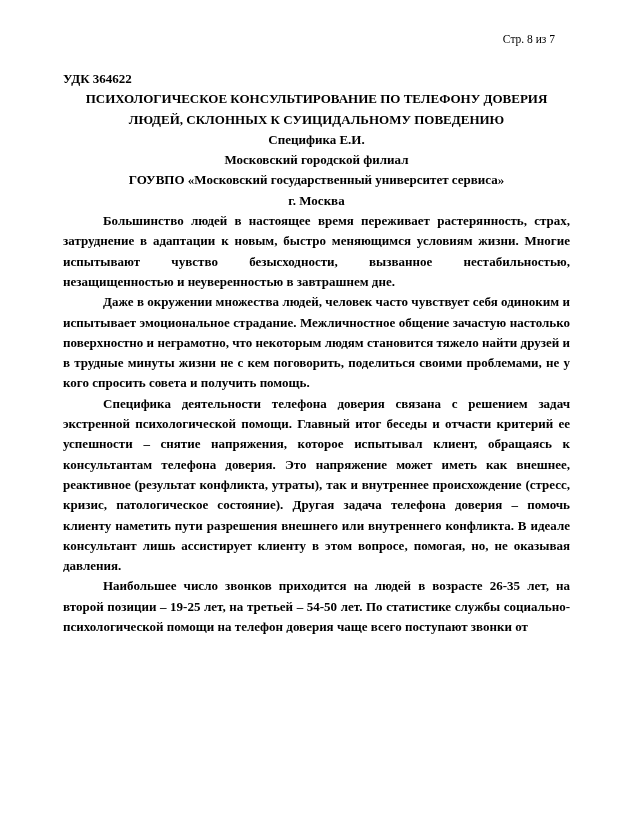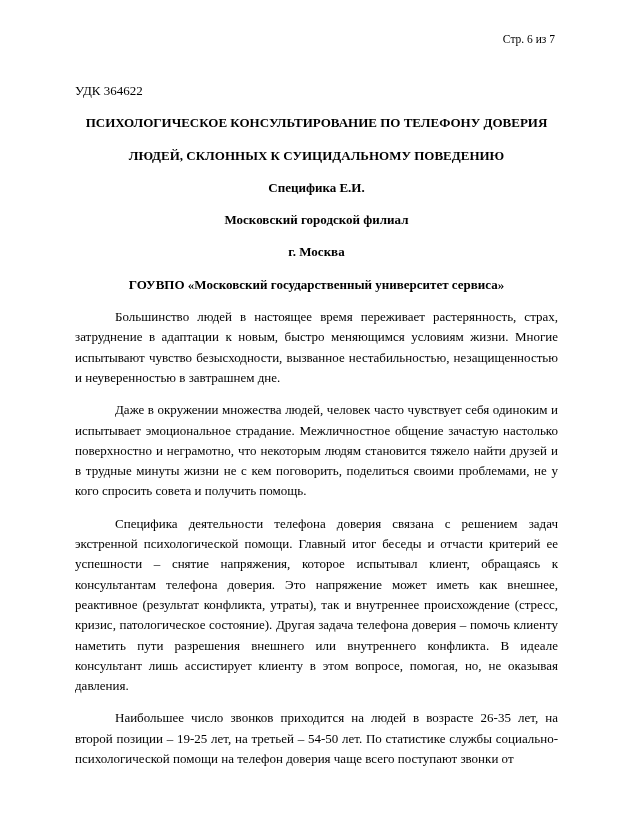--- a/index.html
+++ b/index.html
@@ -25,53 +25,53 @@
     line-height: 14px;
     white-space: nowrap;
   }
   .content {
     position: absolute;
     top: 69px;
     left: 63px;
     width: 507px;
     line-height: 20.3px;
   }
-  .content p { margin: 12px; }
+  .content p { margin: 0; font-weight: bold; }
   .udk { text-align: left; font-weight: normal; }
   .heading-center {
     text-align: center;
     font-weight: bold;
   }
   .para {
     text-align: justify;
     text-indent: 40px;
   }
 </style>
 </head>
 <body>
 
 <div class="page">
 
-  <div class="pagenum">Стр. 6 из 7</div>
+  <div class="pagenum">Стр. 8 из 7</div>
 
   <div class="content">
 
     <p class="udk">УДК 364622</p>
 
     <p class="heading-center">ПСИХОЛОГИЧЕСКОЕ КОНСУЛЬТИРОВАНИЕ ПО ТЕЛЕФОНУ ДОВЕРИЯ</p>
 
     <p class="heading-center">ЛЮДЕЙ, СКЛОННЫХ К СУИЦИДАЛЬНОМУ ПОВЕДЕНИЮ</p>
 
     <p class="heading-center">Специфика Е.И.</p>
 
     <p class="heading-center">Московский городской филиал</p>
 
+    <p class="heading-center">ГОУВПО «Московский государственный университет сервиса»</p>
+
     <p class="heading-center">г. Москва</p>
-
-    <p class="heading-center">ГОУВПО «Московский государственный университет сервиса»</p>
 
     <p class="para">Большинство людей в настоящее время переживает растерянность, страх, затруднение в адаптации к новым, быстро меняющимся условиям жизни. Многие испытывают чувство безысходности, вызванное нестабильностью, незащищенностью и неуверенностью в завтрашнем дне.</p>
     <p class="para">Даже в окружении множества людей, человек часто чувствует себя одиноким и испытывает эмоциональное страдание. Межличностное общение зачастую настолько поверхностно и неграмотно, что некоторым людям становится тяжело найти друзей и в трудные минуты жизни не с кем поговорить, поделиться своими проблемами, не у кого спросить совета и получить помощь.</p>
     <p class="para">Специфика деятельности телефона доверия связана с решением задач экстренной психологической помощи. Главный итог беседы и отчасти критерий ее успешности – снятие напряжения, которое испытывал клиент, обращаясь к консультантам телефона доверия. Это напряжение может иметь как внешнее, реактивное (результат конфликта, утраты), так и внутреннее происхождение (стресс, кризис, патологическое состояние). Другая задача телефона доверия – помочь клиенту наметить пути разрешения внешнего или внутреннего конфликта. В идеале консультант лишь ассистирует клиенту в этом вопросе, помогая, но, не оказывая давления.</p>
     <p class="para">Наибольшее число звонков приходится на людей в возрасте 26-35 лет, на второй позиции – 19-25 лет, на третьей – 54-50 лет. По статистике службы социально-психологической помощи на телефон доверия чаще всего поступают звонки от</p>
 
   </div>
 </div>
 
 </body></html>

